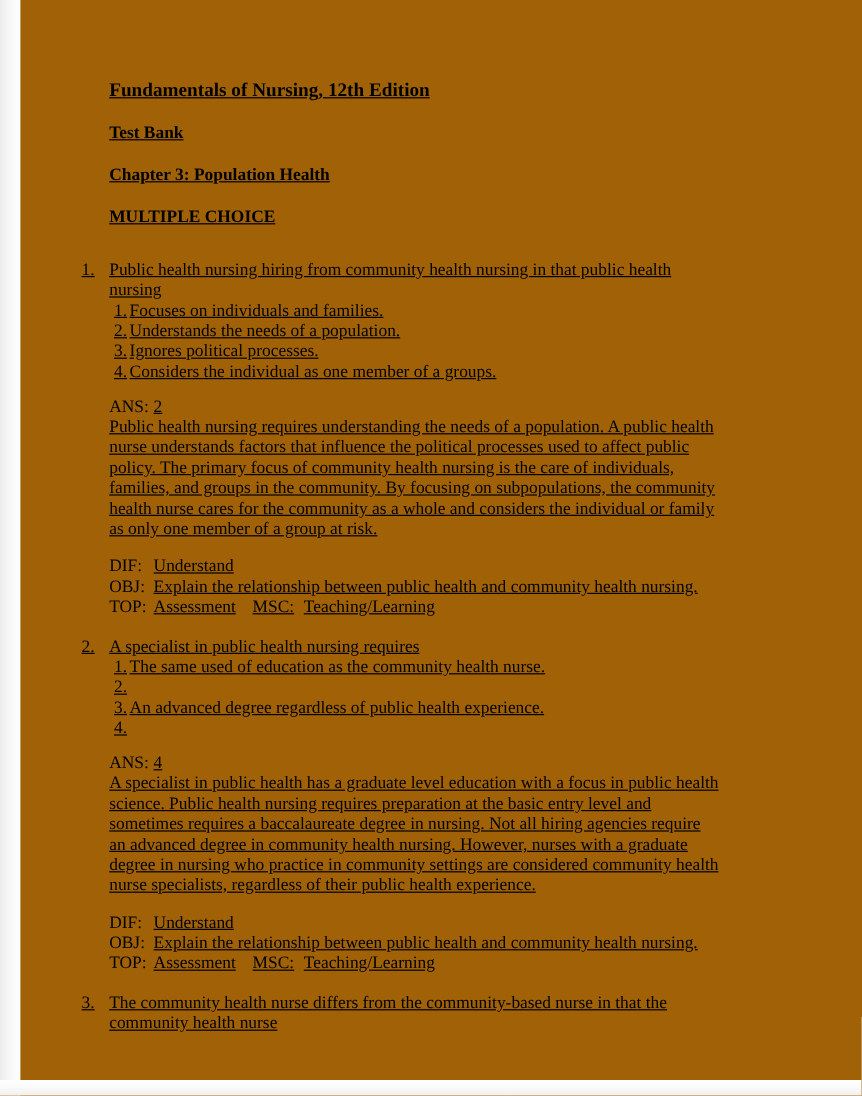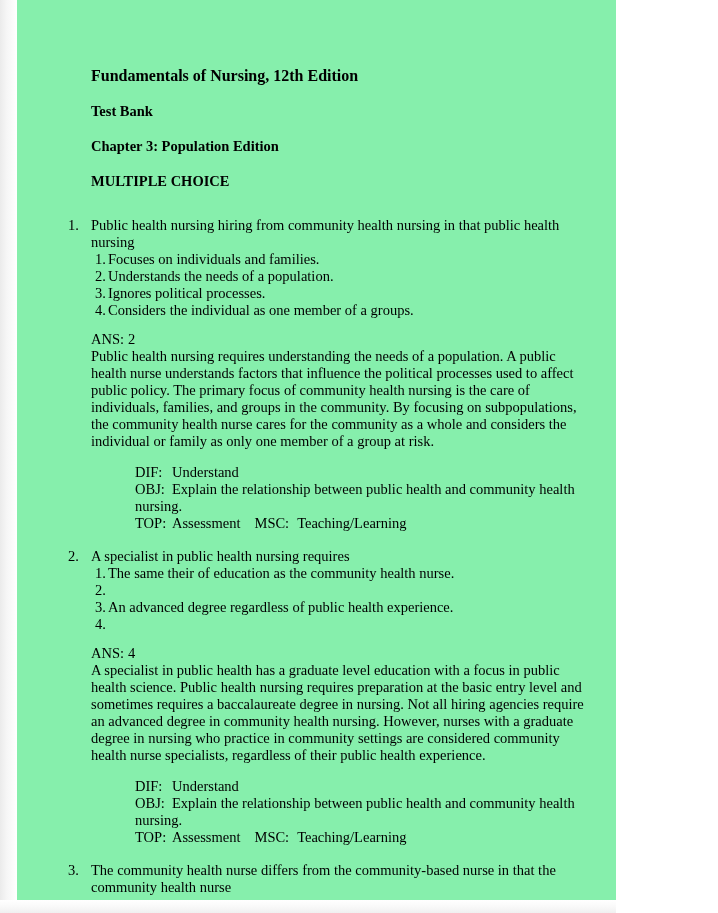--- a/index.html
+++ b/index.html
@@ -7,24 +7,25 @@
   body {
     width: 718px;
     height: 913px;
     font-family: "Liberation Serif", "DejaVu Serif", serif;
     color: #000000;
     position: relative;
     overflow: hidden;
   }
   .page {
     position: relative;
-    width: 616px;
+    width: 718px;
     height: 913px;
-    background: #86efac;
+    background: #a16207;
     overflow: hidden;
+    text-decoration: underline;
   }
   .edge-left {
     position: absolute;
     left: 0; top: 0;
     width: 17px; height: 100%;
     background: linear-gradient(to right, #ebebeb 0%, #f6f6f6 40%, #ffffff 100%);
     pointer-events: none;
   }
   .edge-bottom {
     position: absolute;
@@ -57,36 +58,36 @@
   .q-num { flex: 0 0 23px; }
   .q-stem { flex: 0 1 auto; max-width: 505px; }
   .options { list-style: none; margin-left: 27px; }
   .opt { display: flex; }
   .opt-num { flex: 0 0 13px; }
   .opt-text { flex: 0 1 auto; max-width: 480px; }
   .q-body { margin-left: 23px; }
   .answer { margin-top: 12px; }
   .ans-label { display: inline-block; width: 37px; }
   .rationale { max-width: 510px; }
-  .meta { margin-top: 14px; margin-left: 44px; }
+  .meta { margin-top: 14px; }
   .mlabel { display: inline-block; width: 37px; }
   .msc-label { margin-left: 14px; margin-right: 8px; }
 </style>
 </head>
 <body>
 
 <div class="page">
   <div class="edge-left"></div>
   <div class="edge-bottom"></div>
 
   <div class="content">
 
     <div class="doc-title">Fundamentals of Nursing, 12th Edition</div>
     <div class="doc-heading">Test Bank</div>
-    <div class="doc-heading">Chapter 3: Population Edition</div>
+    <div class="doc-heading">Chapter 3: Population Health</div>
     <div class="doc-heading last">MULTIPLE CHOICE</div>
 
     <div class="question">
       <div class="q-line">
         <span class="q-num">1.</span>
         <span class="q-stem">Public health nursing hiring from community health nursing in that public health nursing</span>
       </div>
       <ul class="options">
         <li class="opt">
           <span class="opt-num">1.</span>
@@ -125,21 +126,21 @@
     </div>
 
     <div class="question">
       <div class="q-line">
         <span class="q-num">2.</span>
         <span class="q-stem">A specialist in public health nursing requires</span>
       </div>
       <ul class="options">
         <li class="opt">
           <span class="opt-num">1.</span>
-          <span class="opt-text">The same their of education as the community health nurse.</span>
+          <span class="opt-text">The same used of education as the community health nurse.</span>
         </li>
         <li class="opt">
           <span class="opt-num">2.</span>
         </li>
         <li class="opt">
           <span class="opt-num">3.</span>
           <span class="opt-text">An advanced degree regardless of public health experience.</span>
         </li>
         <li class="opt">
           <span class="opt-num">4.</span>

